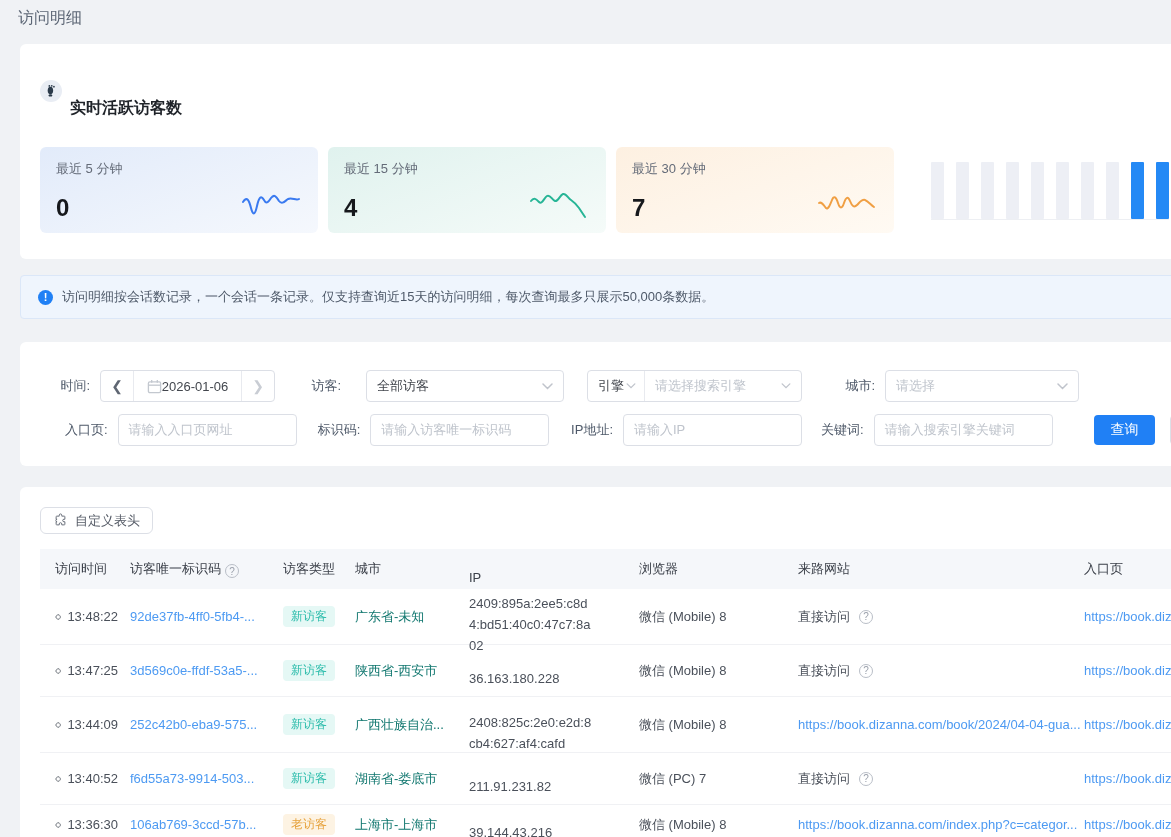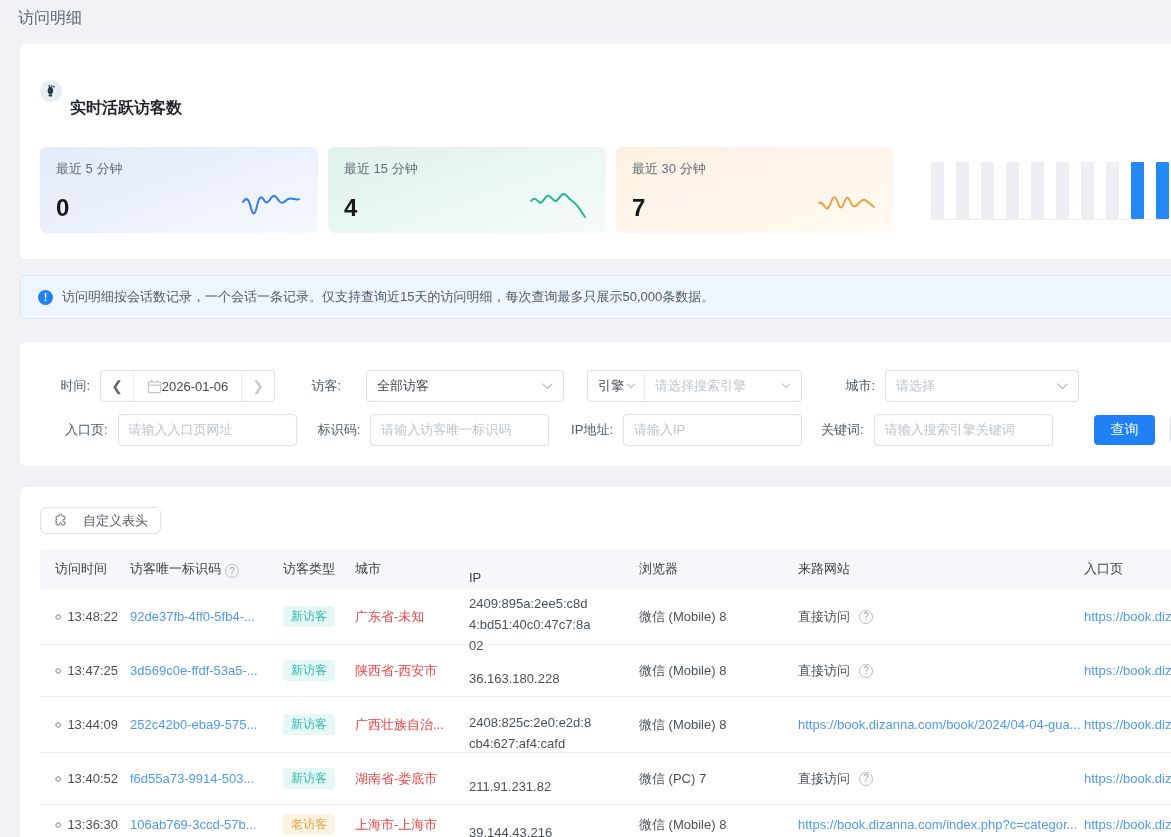--- a/index.html
+++ b/index.html
@@ -59,30 +59,30 @@
   .sel-visitor { width:198px; margin-left:15px;text-align:right; }
   .engine-group { width:215px; padding:0; }
   .eng-seg1 { width:57px; height:100%; display:flex; align-items:center; justify-content:space-between; padding:0 8px 0 10px; border-right:1px solid #e8eaef; }
   .eng-seg2 { flex:1; height:100%; display:flex; align-items:center; justify-content:space-between; padding:0 10px; }
   .input { width:180px; padding:0 10px; }
   .btn-primary { height:30px; width:62px; background:#2080f5; color:#fff; font-size:14px; border:none; border-radius:4px; margin-left:41px; cursor:pointer; }
   .btn-ghost { height:30px; width:70px; background:#fff; border:1px solid #dcdfe6; border-radius:4px; margin-left:15px; }
 
   
   .table-card { margin-top:21px; padding:20px 20px 0; height:400px; }
-  .btn-custom { height:27px; display:inline-flex; align-items:center; gap:15px; padding:0 12px; background:#fff; border:1px solid #dcdfe6; border-radius:6px; font-size:13px; color:#555b66; cursor:pointer; }
+  .btn-custom { height:27px; display:inline-flex; align-items:center; gap:7px; padding:0 12px; background:#fff; border:1px solid #dcdfe6; border-radius:6px; font-size:13px; color:#555b66; cursor:pointer; }
   .tbl { margin-top:15px; }
   .t-row { display:flex; align-items:center; padding-left:15px; border-bottom:1px solid #f0f1f4; }
   .t-head { background:#f5f7fa; height:40px; border-bottom:none; font-size:13px; color:#42464d; font-weight:bold; }
   .t-head .cell { font-weight:normal; color:#3c414a; }
   .cell { padding-right:12px; font-size:13px; }
   .c-time { width:75px; display:flex; align-items:center; gap:6px; color:#4a505a; }
   .c-uuid { width:153px; }
   .c-type { width:72px; }
-  .c-city { width:114px; color:#ef4444; }
+  .c-city { width:114px; color:#0f766e; }
   .c-ip { width:138px; word-break:break-all; line-height:21px; color:#4a505a;margin-top:16px; }
   .c-browser { width:159px; color:#4a505a;margin-left:32px; }
   .c-ref { width:286px; white-space:nowrap; overflow:hidden; }
   .c-entry { flex:1; white-space:nowrap; overflow:hidden; }
   .link { color:#4d9af2; text-decoration:none; }
   .badge { display:inline-block; padding:3px 8px; border-radius:4px; font-size:12px; line-height:1.2; }
   .badge-new { color:#2bbcab; background:#e5f8f5; }
   .badge-old { color:#e6a23c; background:#fdf3e3; }
   .help-icon { display:inline-flex; width:14px; height:14px; border-radius:50%; border:1px solid #b9bec7; color:#9aa0ab; font-size:10px; align-items:center; justify-content:center; vertical-align:-2px; margin-left:4px; }
   .direct { color:#4a505a; display:flex; align-items:center; gap:5px; }

